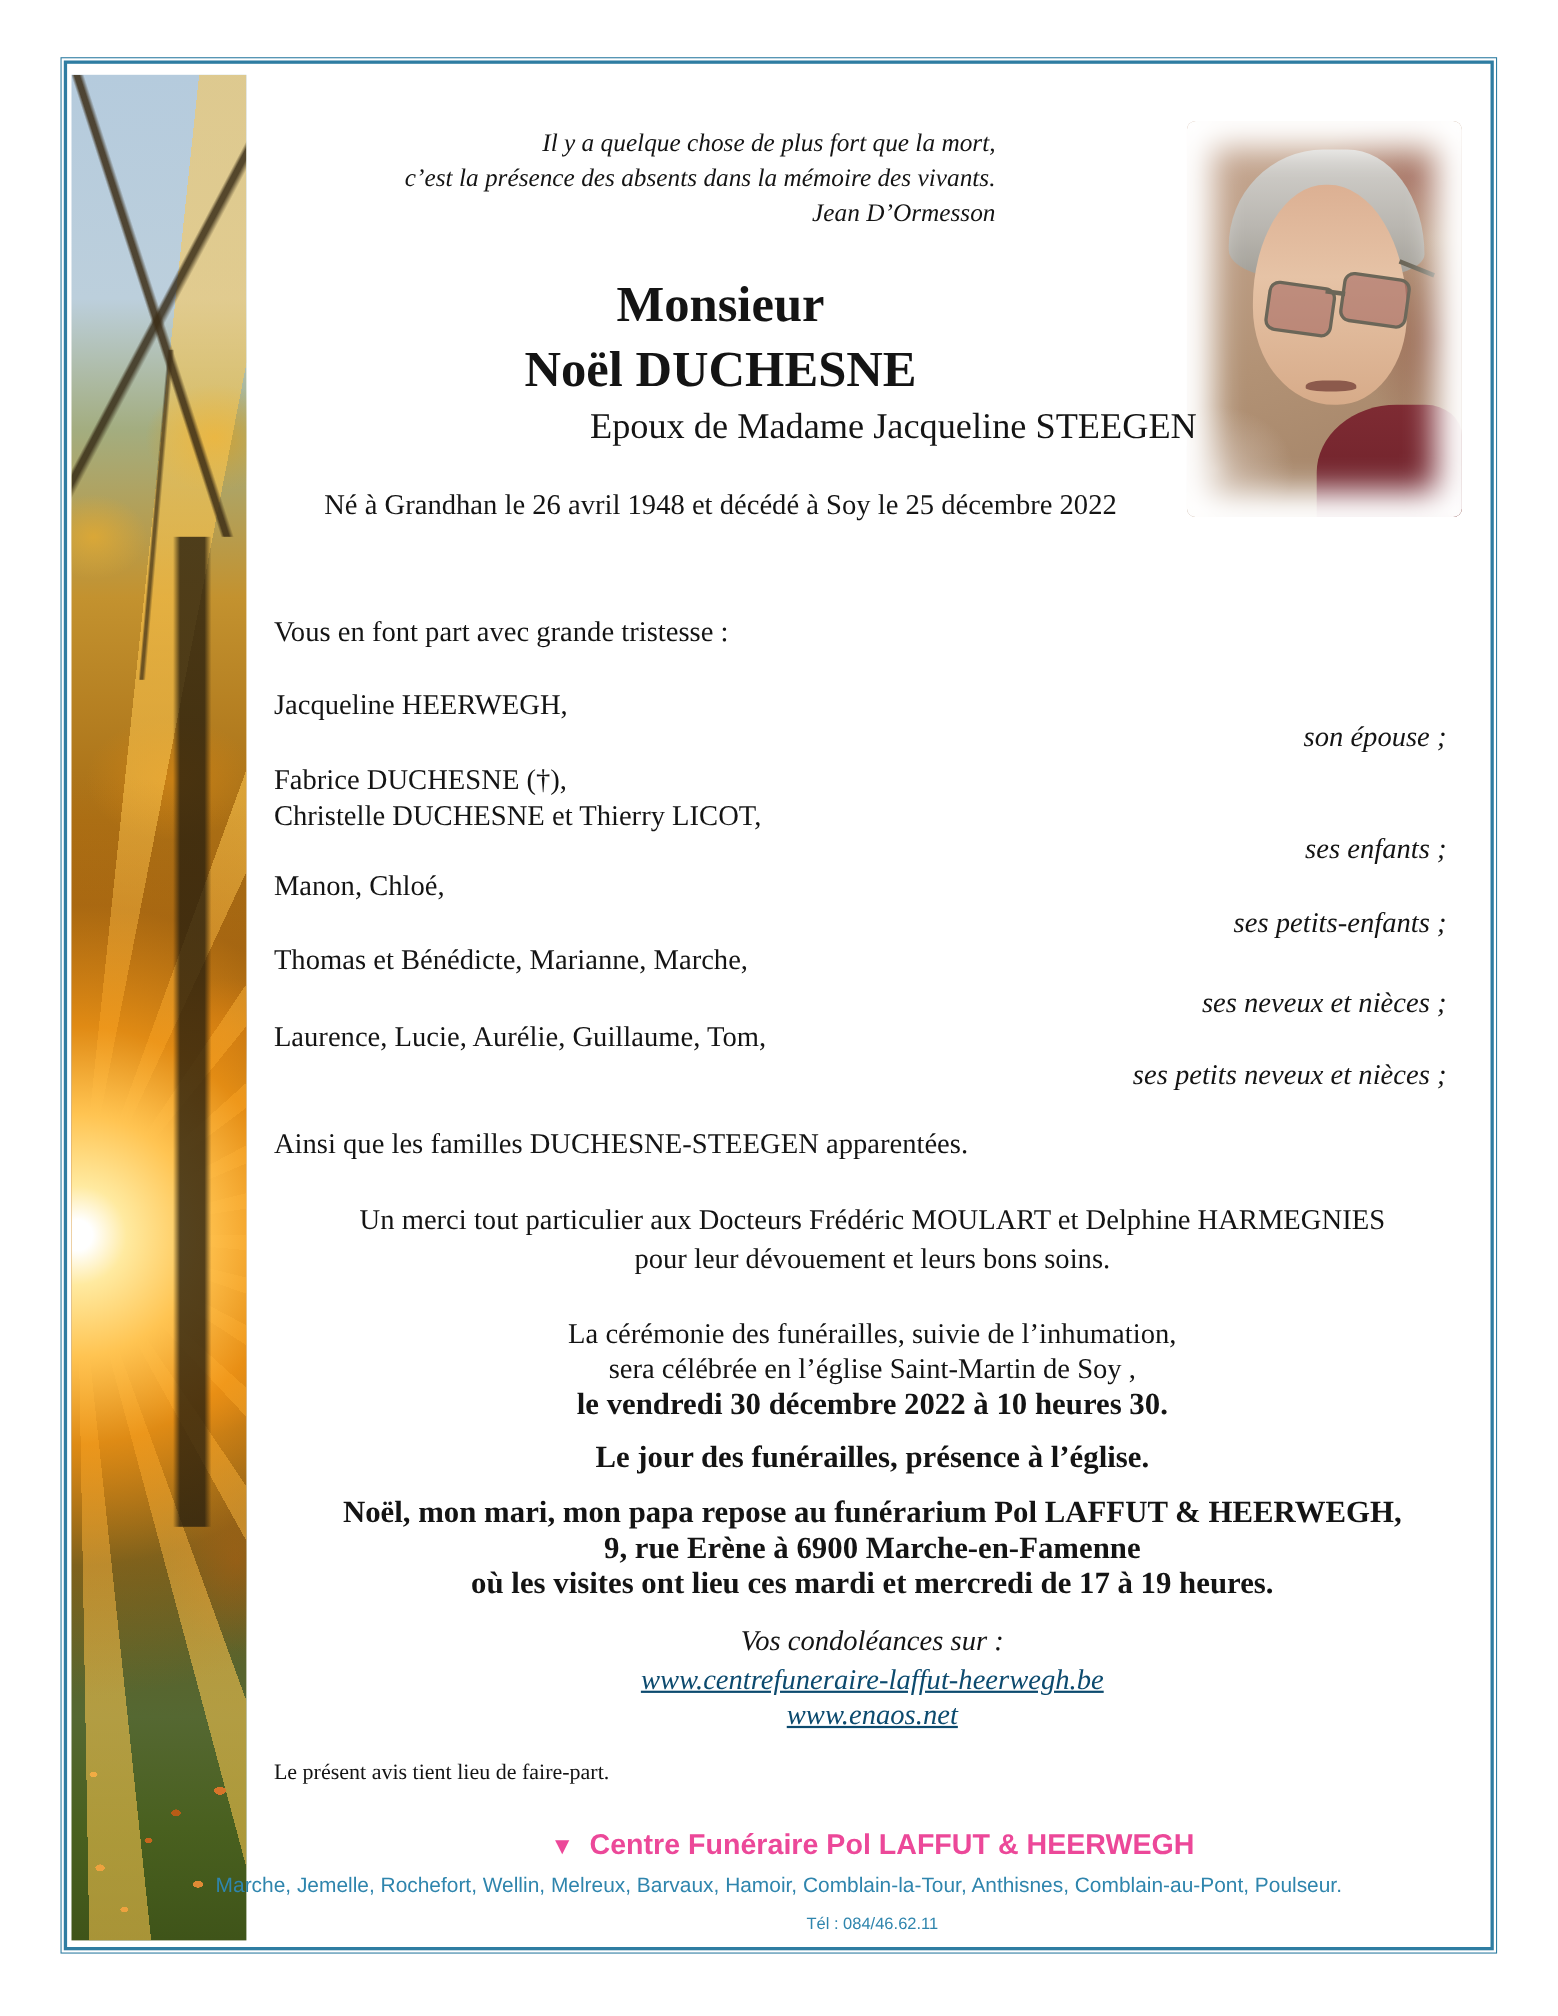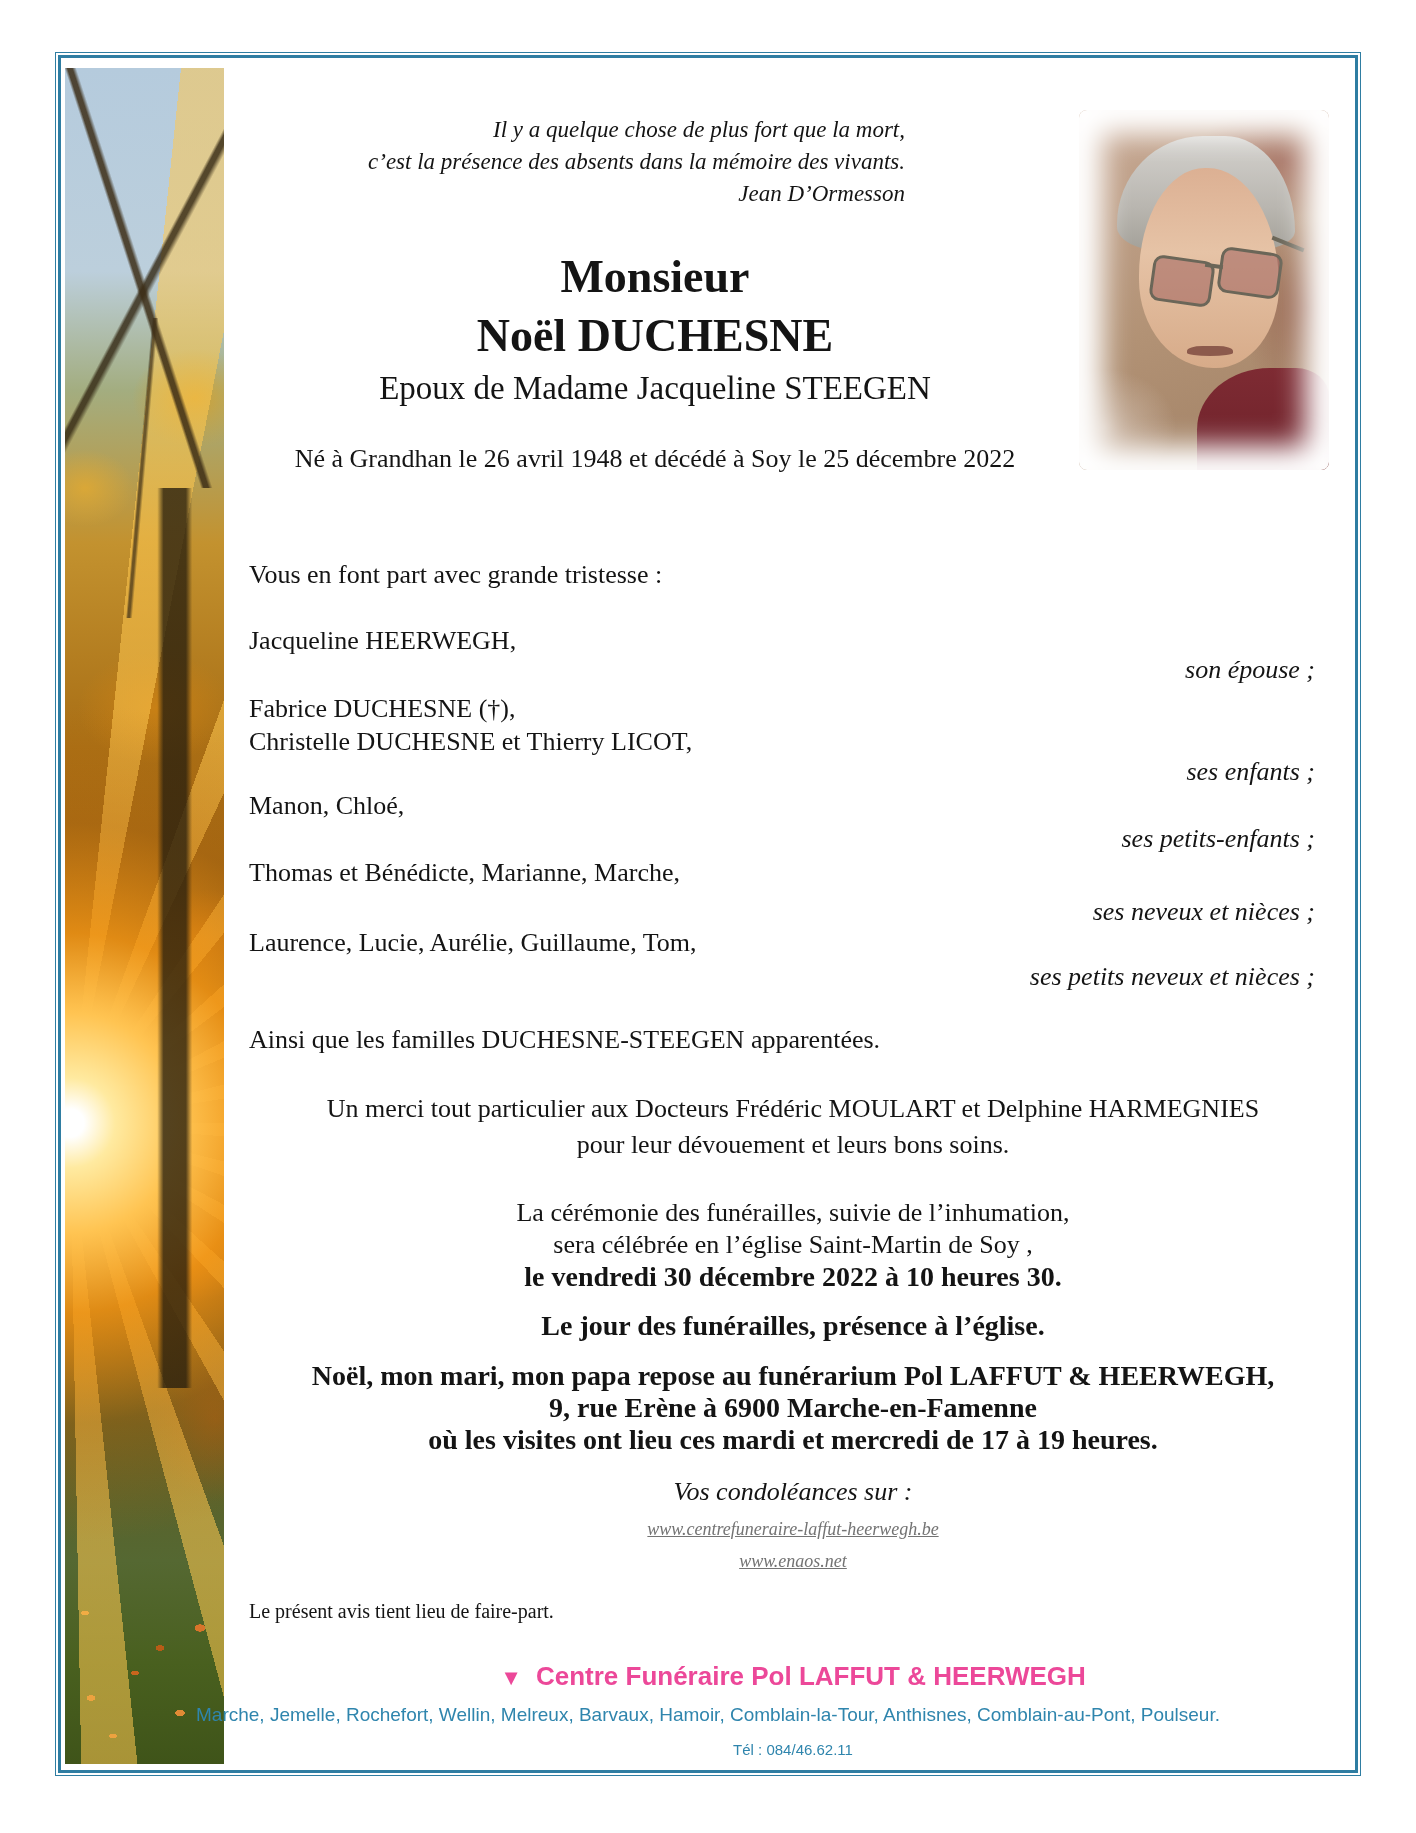--- a/index.html
+++ b/index.html
@@ -67,27 +67,27 @@
   .sweater{left:118px;top:258px;width:132px;height:112px;background:linear-gradient(180deg,#7e2b33,#6c2029);
            border-radius:55% 25% 0 0;}
   .feather{inset:0;box-shadow:inset 0 0 28px 24px #ffffff;}
 
   
   .abs{position:absolute;}
   .quote{right:511px;top:114px;text-align:right;font-style:italic;font-size:23px;line-height:32px;}
   .titleblock{left:222px;width:866px;text-align:center;}
   .t-monsieur{top:250px;font-size:46px;font-weight:bold;}
   .t-name{top:309px;font-size:46px;font-weight:bold;}
-  .t-epoux{top:370px;font-size:33px;}
+  .t-epoux{top:370px;font-size:33px;text-align:right;}
   .t-dates{top:444px;font-size:26px;}
   .bodyline{left:249px;font-size:26px;}
   .relation{right:101px;text-align:right;font-style:italic;font-size:26px;}
   .centerblock{left:230px;width:1126px;text-align:center;font-size:26px;}
   .boldline{font-weight:bold;font-size:28px;}
-  .links a{color:#737373;font-style:italic;text-decoration:underline;font-size:18px;text-align:right;}
+  .links a{color:#0c4a6e;font-style:italic;text-decoration:underline;font-size:26px;text-align:right;}
   .notice{left:249px;top:1600px;font-size:20px;}
   .footer-head{left:230px;width:1126px;top:1661px;text-align:center;
       font-family:"Liberation Sans",sans-serif;font-weight:bold;font-size:26px;color:#ec4899;}
   .footer-head .tri{font-size:22px;margin-right:14px;}
   .cities{left:120px;width:1176px;top:1704px;text-align:center;
       font-family:"Liberation Sans",sans-serif;font-size:19px;color:#2f85ad;}
   .tel{left:230px;width:1126px;top:1741px;text-align:center;
       font-family:"Liberation Sans",sans-serif;font-size:15px;color:#2f85ad;}
 </style>
 </head>

